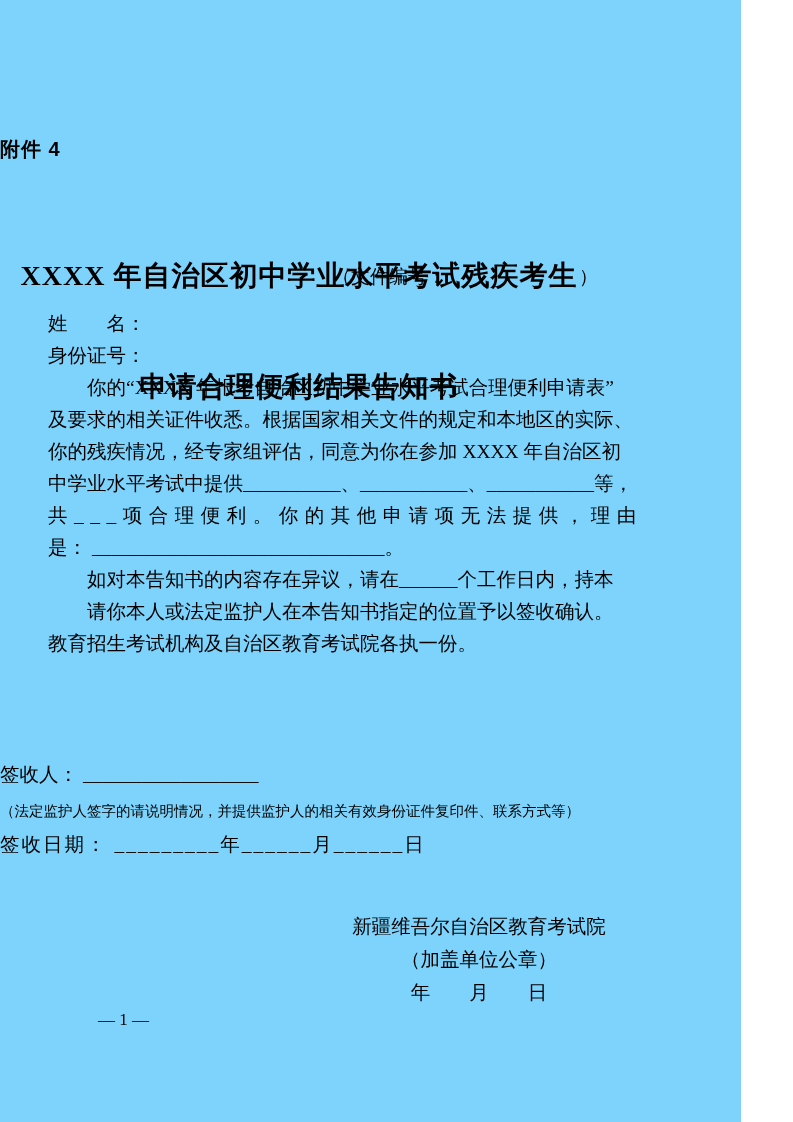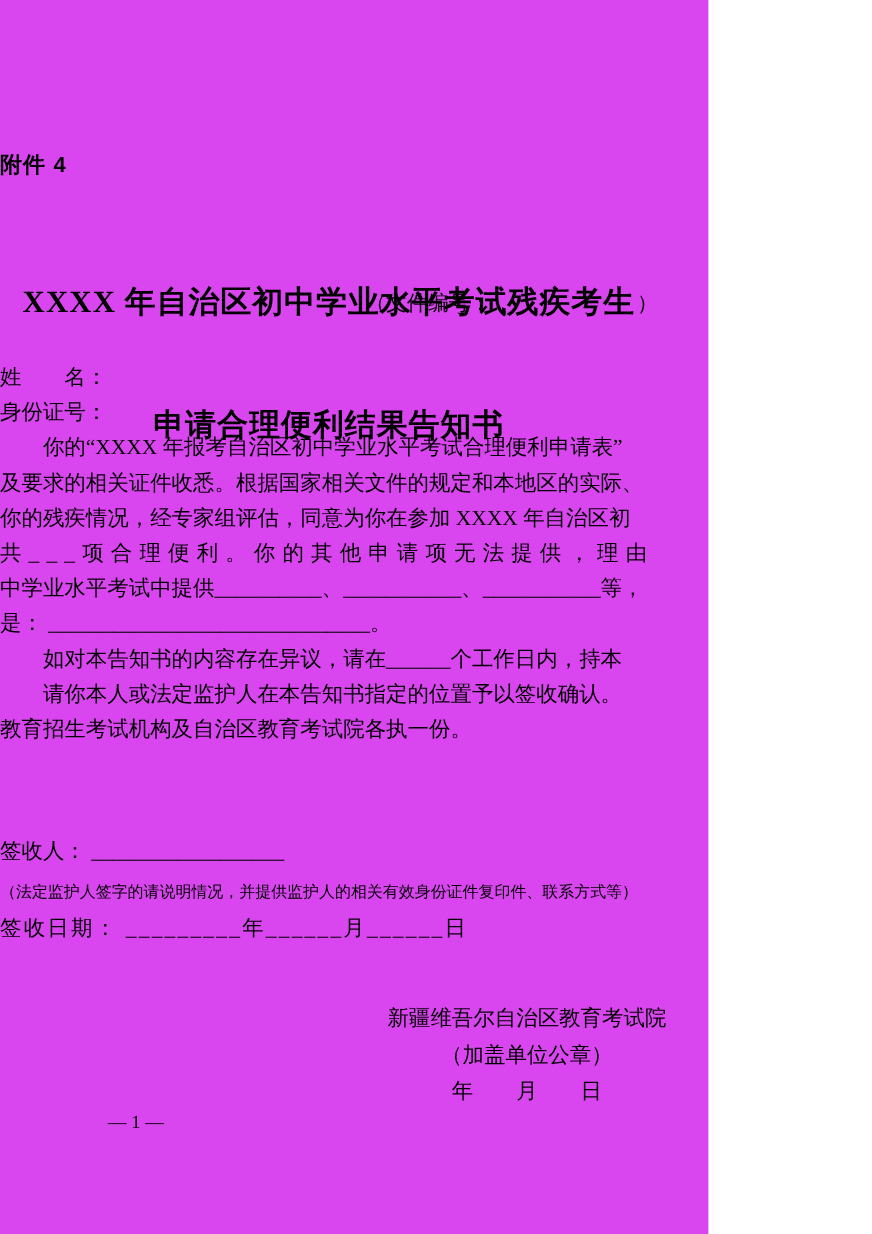--- a/index.html
+++ b/index.html
@@ -2,23 +2,23 @@
 <html><head>
 <meta charset="utf-8">
 <style>
   html, body {
     margin: 0;
     padding: 0;
     background: #ffffff;
   }
   .page {
     position: relative;
-    width: 644px;
+    width: 741px;
     height: 1122px;
-    background: #d946ef;
+    background: #7dd3fc;
     color: #000000;
     font-family: "Liberation Serif", serif;
     overflow: hidden;
   }
   .attachment {
     position: absolute;
     top: 136px;
     left: 0;
     font-family: "Liberation Sans", sans-serif;
     font-size: 20px;
@@ -43,23 +43,24 @@
     top: 264px;
     left: 0;
     width: 598px;
     text-align: right;
     font-size: 19px;
     line-height: 26px;
     white-space: pre;
   }
   .body-block {
     position: absolute;
-    top: 328px;
+    top: 308px;
     left: 0;
     width: 598px;
+    padding-left: 48px;
   }
   .line {
     font-size: 19.5px;
     line-height: 32px;
     white-space: pre;
   }
   .line.stretch {
     letter-spacing: 6.5px;
   }
   .sign-line {
@@ -116,22 +117,22 @@
 
   <div class="subtitle">（文件编号：　　　　　　　）</div>
 
   <div class="body-block">
     <div class="line">姓　　名：</div>
     <div class="line">身份证号：</div>
 
     <div class="line">　　你的“XXXX 年报考自治区初中学业水平考试合理便利申请表”</div>
     <div class="line">及要求的相关证件收悉。根据国家相关文件的规定和本地区的实际、</div>
     <div class="line">你的残疾情况，经专家组评估，同意为你在参加 XXXX 年自治区初</div>
+    <div class="line">中学业水平考试中提供__________、___________、___________等，</div>
     <div class="line stretch">共___项合理便利。你的其他申请项无法提供，理由</div>
-    <div class="line">中学业水平考试中提供__________、___________、___________等，</div>
     <div class="line">是： ______________________________。</div>
 
     <div class="line">　　如对本告知书的内容存在异议，请在______个工作日内，持本</div>
 
     <div class="line">　　请你本人或法定监护人在本告知书指定的位置予以签收确认。</div>
     <div class="line">教育招生考试机构及自治区教育考试院各执一份。</div>
   </div>
 
   <div class="sign-line signer-line">签收人： __________________</div>
 

